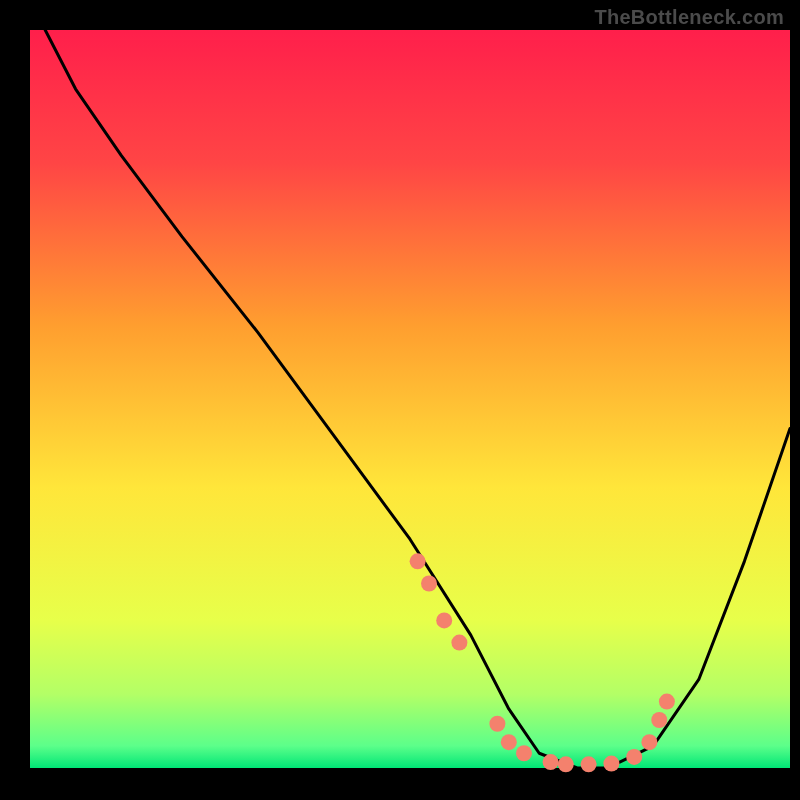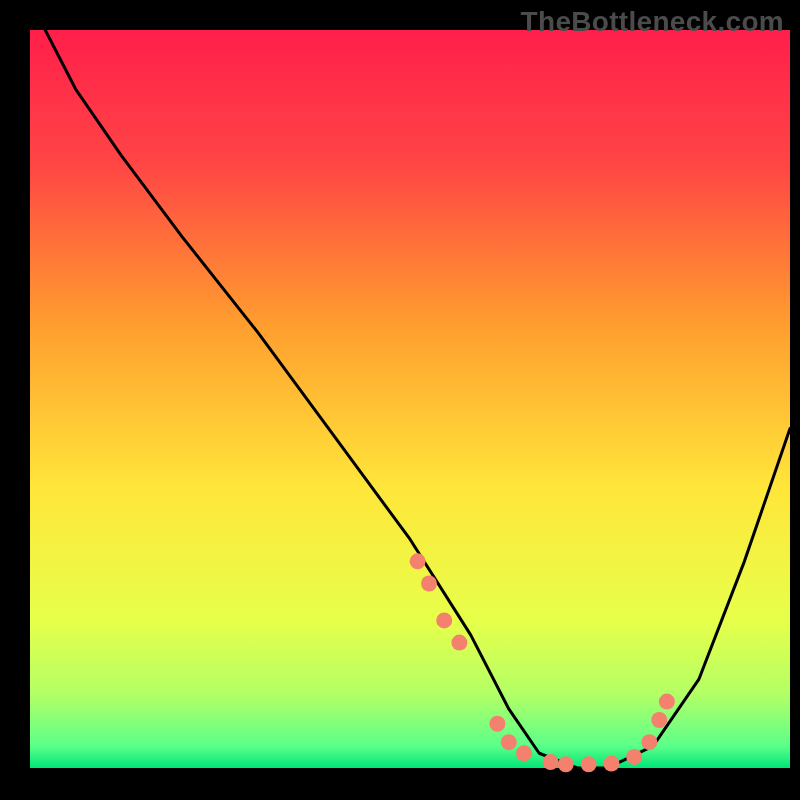--- a/index.html
+++ b/index.html
@@ -14,21 +14,21 @@
   .chart-wrap {
     position: relative;
     width: 800px;
     height: 800px;
   }
   .watermark {
     position: absolute;
     top: 6px;
     right: 16px;
     color: #4b4b4b;
-    font-size: 28px;
+    font-size: 20px;
     font-weight: 600;
     letter-spacing: 0.3px;
     z-index: 10;
     user-select: none;
   }
   svg {
     display: block;
   }
 </style>
 </head>

